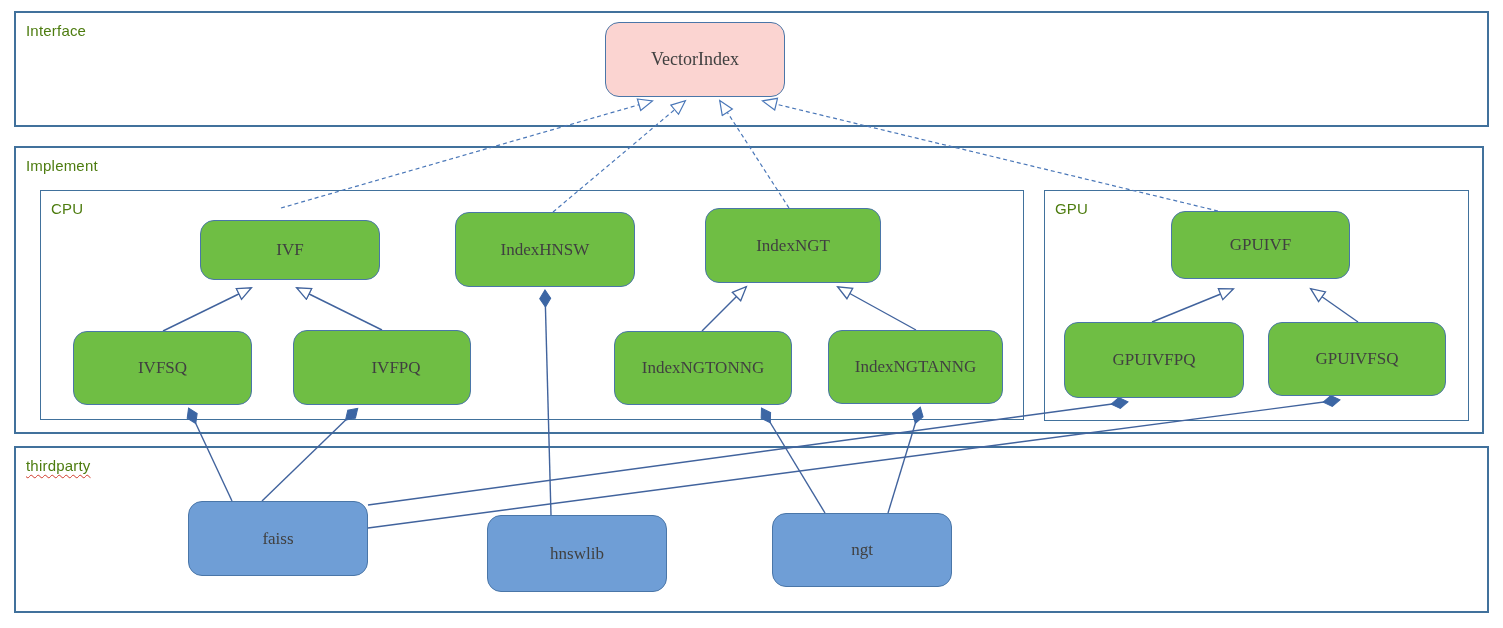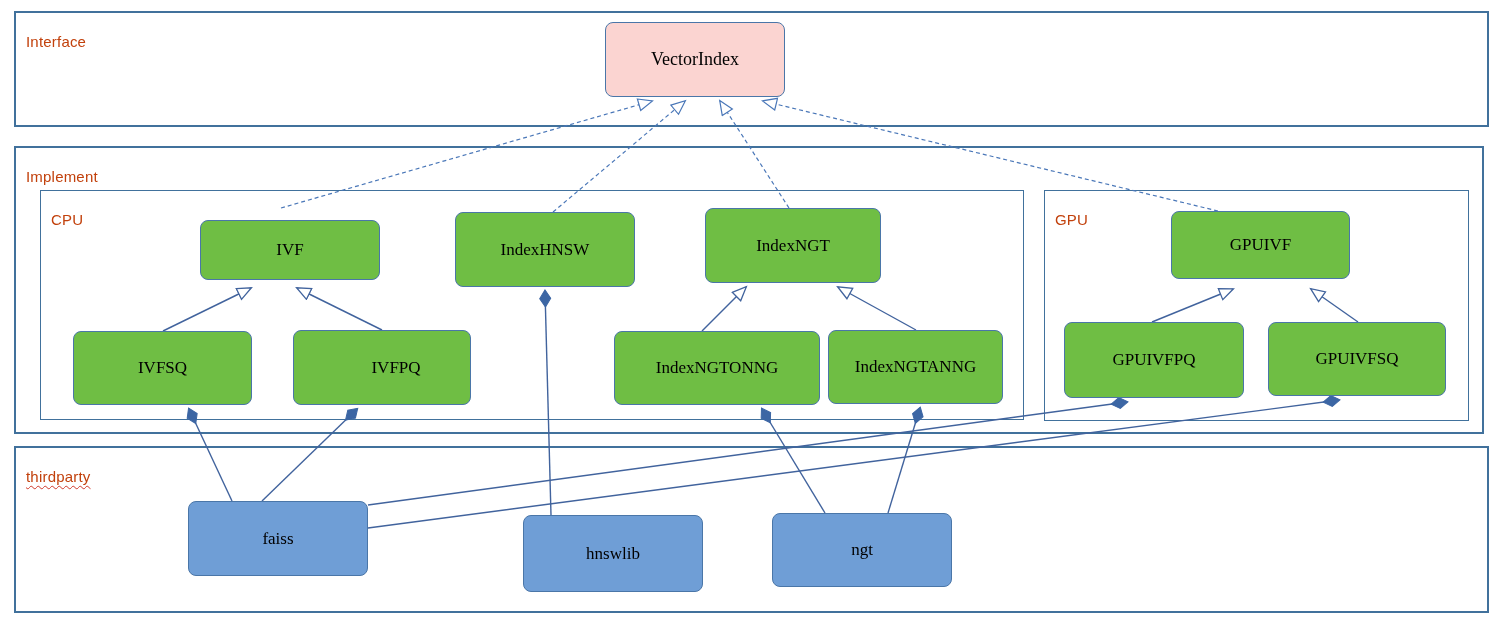--- a/index.html
+++ b/index.html
@@ -1,25 +1,25 @@
 <!DOCTYPE html>
 <html><head>
 <meta charset="utf-8">
 <style>
   html,body{margin:0;padding:0;background:#fff;}
   body{width:1503px;height:628px;position:relative;font-family:"Liberation Sans",sans-serif;overflow:hidden;}
   .canvas{position:absolute;inset:0;width:1503px;height:628px;}
   .section{position:absolute;border:2px solid #41719c;background:transparent;box-sizing:border-box;}
   .section.inner{border-width:1.5px;}
-  .section-label{position:absolute;top:20px;left:10px;font-size:15px;color:#c2410c;letter-spacing:.2px;}
+  .section-label{position:absolute;top:9px;left:10px;font-size:15px;color:#4d7c0f;letter-spacing:.2px;}
   .wavy .section-label{text-decoration:underline;text-decoration-style:wavy;text-decoration-color:#d03a2b;text-decoration-thickness:1px;text-underline-offset:3px;}
   #edges{position:absolute;inset:0;pointer-events:none;}
-  .node{position:absolute;box-sizing:border-box;border:1.6px solid #4a76a8;border-radius:8px;
+  .node{position:absolute;box-sizing:border-box;border:1.6px solid #4a76a8;border-radius:14px;
         display:flex;align-items:center;justify-content:center;
-        font-family:"Liberation Serif","DejaVu Serif",serif;font-size:17px;color:#000000;cursor:default;}
+        font-family:"Liberation Serif","DejaVu Serif",serif;font-size:17px;color:#404040;cursor:default;}
   .node.interface{background:#fbd4d1;font-size:18px;}
   .node.impl{background:#6fbe44;}
   .node.lib{background:#6f9ed6;}
 </style>
 </head>
 <body>
 
 <div class="canvas">
   <div id="sections">
       <div class="section" id="sec-interface" style="left: 14px; top: 11px; width: 1475px; height: 116px;">
@@ -85,35 +85,35 @@
       </div>
       <div class="node impl" style="left: 1171px; top: 211px; width: 179px; height: 68px;">
         <span>GPUIVF</span>
       </div>
       <div class="node impl" style="left: 73px; top: 331px; width: 179px; height: 74px;">
         <span>IVFSQ</span>
       </div>
       <div class="node impl" style="left: 293px; top: 330px; width: 178px; height: 75px; padding-left: 28px;">
         <span>IVFPQ</span>
       </div>
-      <div class="node impl" style="left: 614px; top: 331px; width: 206px; height: 74px;">
+      <div class="node impl" style="left: 614px; top: 331px; width: 178px; height: 74px;">
         <span>IndexNGTONNG</span>
       </div>
       <div class="node impl" style="left: 828px; top: 330px; width: 175px; height: 74px;">
         <span>IndexNGTANNG</span>
       </div>
       <div class="node impl" style="left: 1064px; top: 322px; width: 180px; height: 76px;">
         <span>GPUIVFPQ</span>
       </div>
       <div class="node impl" style="left: 1268px; top: 322px; width: 178px; height: 74px;">
         <span>GPUIVFSQ</span>
       </div>
       <div class="node lib" style="left: 188px; top: 501px; width: 180px; height: 75px;">
         <span>faiss</span>
       </div>
-      <div class="node lib" style="left: 487px; top: 515px; width: 180px; height: 77px; margin-left: 36px;">
+      <div class="node lib" style="left: 487px; top: 515px; width: 180px; height: 77px;">
         <span>hnswlib</span>
       </div>
       <div class="node lib" style="left: 772px; top: 513px; width: 180px; height: 74px;">
         <span>ngt</span>
       </div>
     </div>
 </div>
 
 </body></html>

